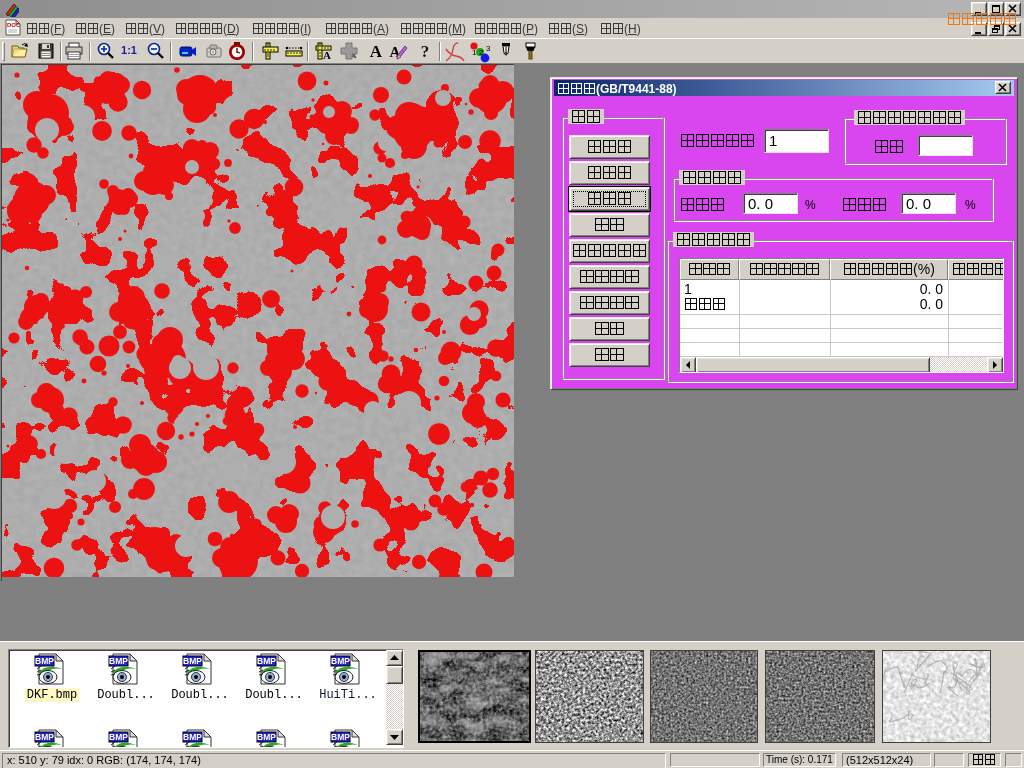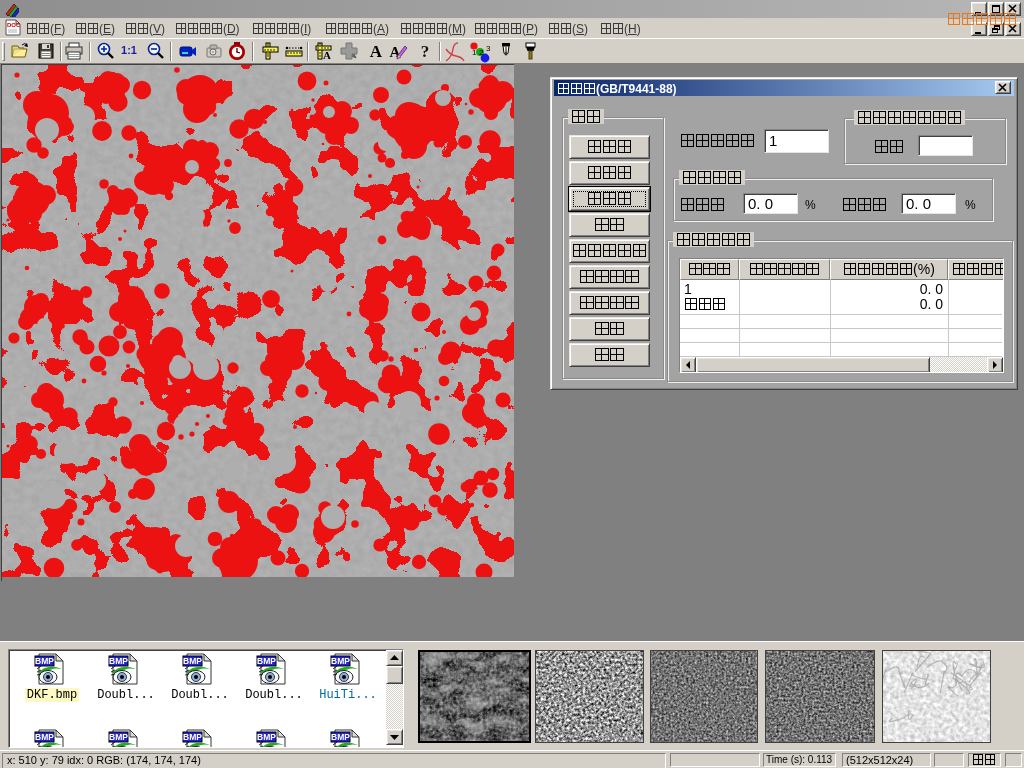--- a/index.html
+++ b/index.html
@@ -638,21 +638,21 @@
         <circle cx="326" cy="219" r="8" fill="#aeaeae"></circle>
         <circle cx="190" cy="102" r="7" fill="#aeaeae"></circle>
         <circle cx="472" cy="249" r="7" fill="#aeaeae"></circle>
         <circle cx="81" cy="52" r="12" fill="#aeaeae"></circle>
         <circle cx="64" cy="387" r="12" fill="#aeaeae"></circle>
         <circle cx="441" cy="33" r="8" fill="#aeaeae"></circle>
         <circle cx="384" cy="78" r="8" fill="#aeaeae"></circle>
         <circle cx="93" cy="416" r="11" fill="#aeaeae"></circle>
       </svg></div>
   </div>
-<div class="abs" style="left:550px;top:77px;width:468px;height:313px;background:#a3a3a3;border:1px solid;border-color:#e9e5de #404040 #404040 #e9e5de;box-shadow:inset 1px 1px 0 #fff,inset -1px -1px 0 #808080;z-index:10">
+<div class="abs" style="left:550px;top:77px;width:468px;height:313px;background:#d946ef;border:1px solid;border-color:#e9e5de #404040 #404040 #e9e5de;box-shadow:inset 1px 1px 0 #fff,inset -1px -1px 0 #808080;z-index:10">
     <div class="abs" style="left:3px;top:2px;width:460px;height:16px;background:linear-gradient(90deg,#0a246a,#a6caf0)">
       <div class="abs" style="left:3px;top:1px;font-size:13px;font-weight:bold;color:#fff;white-space:nowrap"><i class="g"></i><i class="g"></i><i class="g"></i><span style="font-size:12px">(GB/T9441-88)</span></div>
       <div class="titlebtn" style="right:3px;top:1px;left:auto;height:13px"><svg width="14" height="12">
           <path d="M3 2 L10 9 M10 2 L3 9" stroke="#000" stroke-width="1.6"></path>
         </svg></div>
     </div>
     <div class="abs grp" style="left:11px;top:39px;width:102px;height:262px"></div>
     <div class="grplabel abs" style="left:17px;top:31px;font-size:15px"><i class="g"></i><i class="g"></i></div>
     <div class="btn" style="top:57px"><i class="g"></i><i class="g"></i><i class="g"></i></div>
     <div class="btn" style="top:83px"><i class="g"></i><i class="g"></i><i class="g"></i></div>
@@ -804,21 +804,21 @@
           <path d="M7 2 h17 l7 7 v23 h-24 Z" fill="#fff" stroke="#333"></path>
           <path d="M24 2 l7 7 h-7 Z" fill="#ddd" stroke="#333"></path>
           <rect x="3" y="4" width="19" height="10" fill="#2424cc" stroke="#000"></rect>
           <text x="12.5" y="12" font-size="8.5" font-weight="bold" fill="#fff" text-anchor="middle" font-family="Liberation Sans">BMP</text>
           <path d="M6 21 q9 -10 24 -4 q-11 -2 -16 4 Z" fill="#28a828"></path>
           <ellipse cx="16" cy="25" rx="9" ry="6.5" fill="#f8f8f8" stroke="#222"></ellipse>
           <circle cx="16" cy="25" r="4.5" fill="#90b0d0" stroke="#335"></circle>
           <circle cx="16" cy="25" r="2" fill="#000"></circle>
           <path d="M5 17 l4 -3 M5 20 l4 -2 M5 23 l4 -1" stroke="#000" stroke-width="0.8"></path>
         </svg></div>
-      <div class="abs" style="left:302px;top:38px;width:74px;text-align:center;font-family:'Liberation Mono',monospace;font-size:12px;color:#0369a1"><span style="padding:0 2px">HuiTi...</span></div>
+      <div class="abs" style="left:302px;top:38px;width:74px;text-align:center;font-family:'Liberation Mono',monospace;font-size:12px;color:#0f172a"><span style="padding:0 2px">HuiTi...</span></div>
       <div class="abs" style="left:319px;top:78px"><svg width="34" height="34" viewBox="0 0 34 34" xmlns="http://www.w3.org/2000/svg">
           <path d="M7 2 h17 l7 7 v23 h-24 Z" fill="#fff" stroke="#333"></path>
           <path d="M24 2 l7 7 h-7 Z" fill="#ddd" stroke="#333"></path>
           <rect x="3" y="4" width="19" height="10" fill="#2424cc" stroke="#000"></rect>
           <text x="12.5" y="12" font-size="8.5" font-weight="bold" fill="#fff" text-anchor="middle" font-family="Liberation Sans">BMP</text>
           <path d="M6 21 q9 -10 24 -4 q-11 -2 -16 4 Z" fill="#28a828"></path>
           <ellipse cx="16" cy="25" rx="9" ry="6.5" fill="#f8f8f8" stroke="#222"></ellipse>
           <circle cx="16" cy="25" r="4.5" fill="#90b0d0" stroke="#335"></circle>
           <circle cx="16" cy="25" r="2" fill="#000"></circle>
           <path d="M5 17 l4 -3 M5 20 l4 -2 M5 23 l4 -1" stroke="#000" stroke-width="0.8"></path>
@@ -913,17 +913,17 @@
           <path d="M10 67 q-11 7 11 -0 q5 -6 9 -3 q-6 11 -4 -5"></path>
           <path d="M86 31 q4 -8 12 -9 q-11 11 -12 16 q12 3 -18 -16"></path>
           <path d="M21 33 q3 11 -5 -13 q1 -9 -15 2 q5 -10 -2 7"></path>
           <path d="M76 33 q9 -8 8 10 q9 -0 -14 -16 q1 -8 5 -15"></path>
         </g>
       </svg></div>
   </div>
 <div class="abs" style="left:0;top:750px;width:1024px;height:18px;background:#d4d0c8;border-top:1px solid #fff">
     <div class="sp" style="left:2px;top:2px;width:664px;height:30px;padding-left:4px">x: 510 y: 79 idx: 0 RGB: (174, 174, 174)</div>
     <div class="sp" style="left:670px;top:2px;width:90px;height:14px"></div>
-    <div class="sp" style="left:763px;top:2px;width:73px;height:14px;padding-left:2px;font-size:10px">Time (s): 0.113</div>
+    <div class="sp" style="left:763px;top:2px;width:73px;height:14px;padding-left:2px;font-size:10px">Time (s): 0.171</div>
     <div class="sp" style="left:842px;top:2px;width:89px;height:14px;padding-left:3px">(512x512x24)</div>
     <div class="sp" style="left:934px;top:2px;width:30px;height:14px"></div>
     <div class="sp" style="left:968px;top:2px;width:33px;height:14px;padding-left:3px;font-size:12px"><i class="g"></i><i class="g"></i></div>
     <div class="sp" style="left:1005px;top:2px;width:17px;height:14px"></div>
   </div>
 </body></html>

